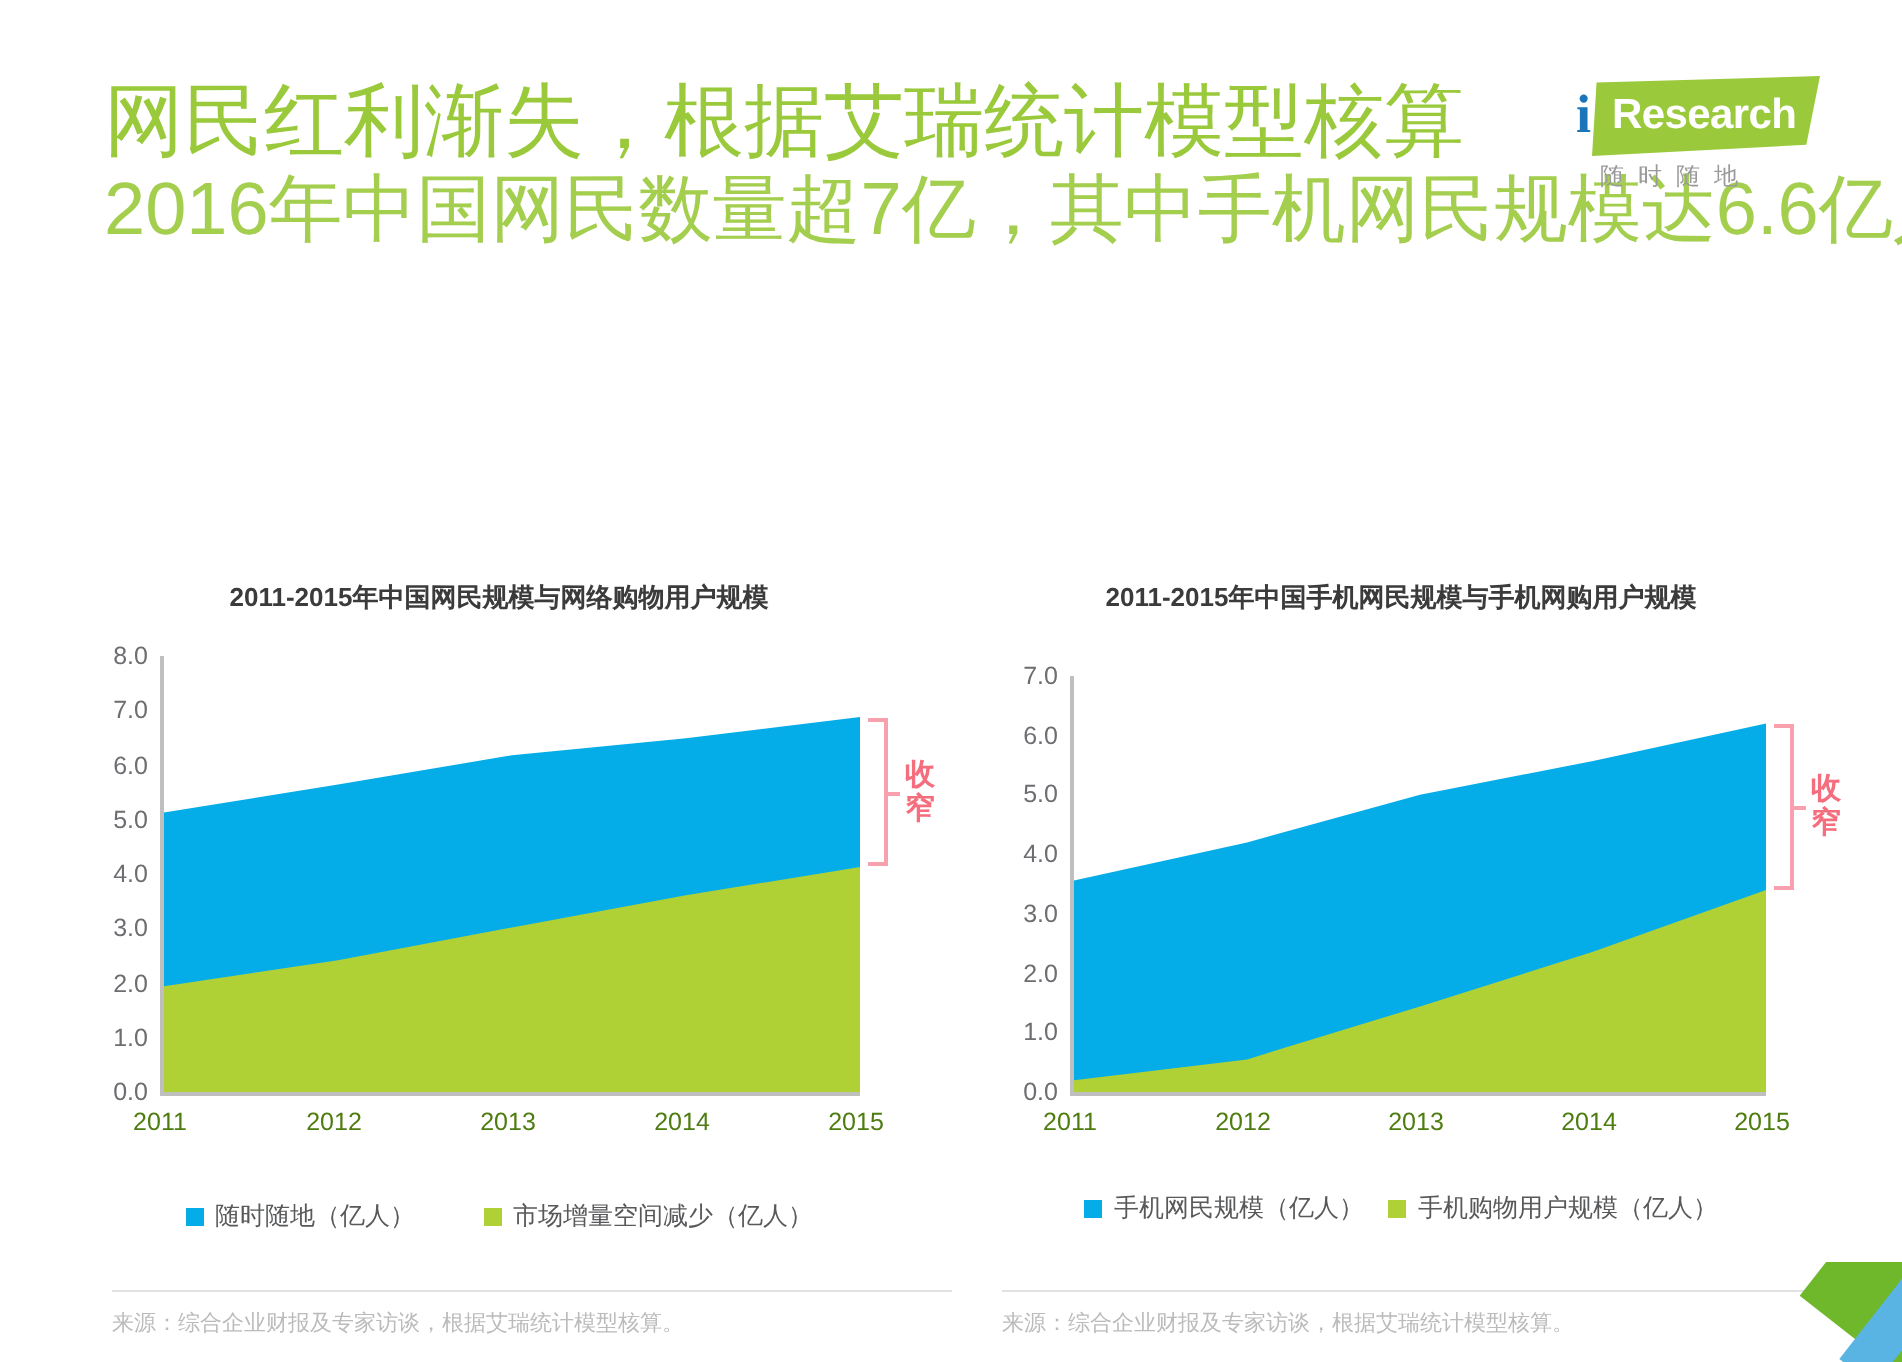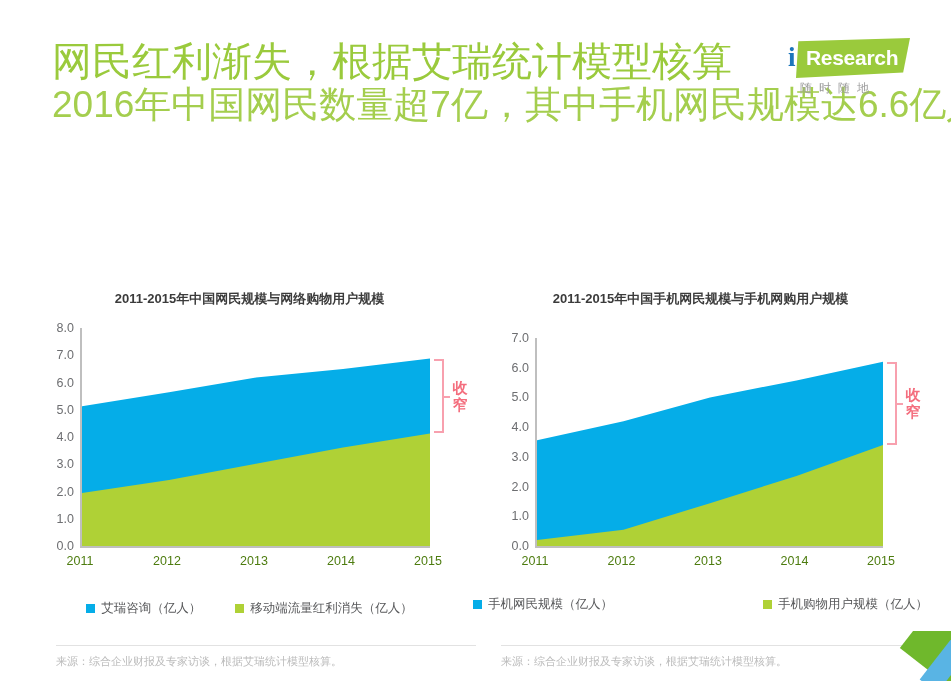--- a/index.html
+++ b/index.html
@@ -114,21 +114,21 @@
     position: absolute; left: 17px; top: 50%; transform: translateY(-50%);
     font-size: 15px; font-weight: bold; color: #F46E7E;
     width: 18px; line-height: 17px; text-align: center;
   }
 
   
   .legend {
     position: absolute; top: 310px; left: 0; width: 100%;
     display: flex; justify-content: center; gap: 34px;
   }
-  .panel.right .legend { top: 306px; gap: 12px; justify-content: space-between; }
+  .panel.right .legend { top: 306px; gap: 12px; }
   .leg-item { display: flex; align-items: center; gap: 6px; }
   .swatch { width: 9px; height: 9px; display: inline-block; }
   .leg-text { font-size: 12.5px; color: #58595B; white-space: nowrap; }
 
   
   .source {
     position: absolute; top: 355px; left: 34px; width: 420px;
     border-top: 1px solid #E2E2E2; padding-top: 8px;
     font-size: 11px; color: #BBBBBB; white-space: nowrap;
   }
@@ -192,25 +192,25 @@
     <div class="xlabels">
         <div class="xtick" style="left: 0px;">2011</div>
         <div class="xtick" style="left: 87px;">2012</div>
         <div class="xtick" style="left: 174px;">2013</div>
         <div class="xtick" style="left: 261px;">2014</div>
         <div class="xtick" style="left: 348px;">2015</div>
       </div>
     <div class="legend">
         <div class="leg-item">
           <span class="swatch" style="background: rgb(5, 173, 232);"></span>
-          <span class="leg-text">艾瑞咨询（亿人）</span>
+          <span class="leg-text">随时随地（亿人）</span>
         </div>
         <div class="leg-item">
           <span class="swatch" style="background: rgb(175, 209, 54);"></span>
-          <span class="leg-text">移动端流量红利消失（亿人）</span>
+          <span class="leg-text">市场增量空间减少（亿人）</span>
         </div>
       </div>
     <div class="source">来源：综合企业财报及专家访谈，根据艾瑞统计模型核算。</div>
   </div>
 
   <div class="panel right">
     <div class="chart-title">2011-2015年中国手机网民规模与手机网购用户规模</div>
     <div class="ylabels">
         <div class="ytick" style="top: 0px;">7.0</div>
         <div class="ytick" style="top: 29.7143px;">6.0</div>

